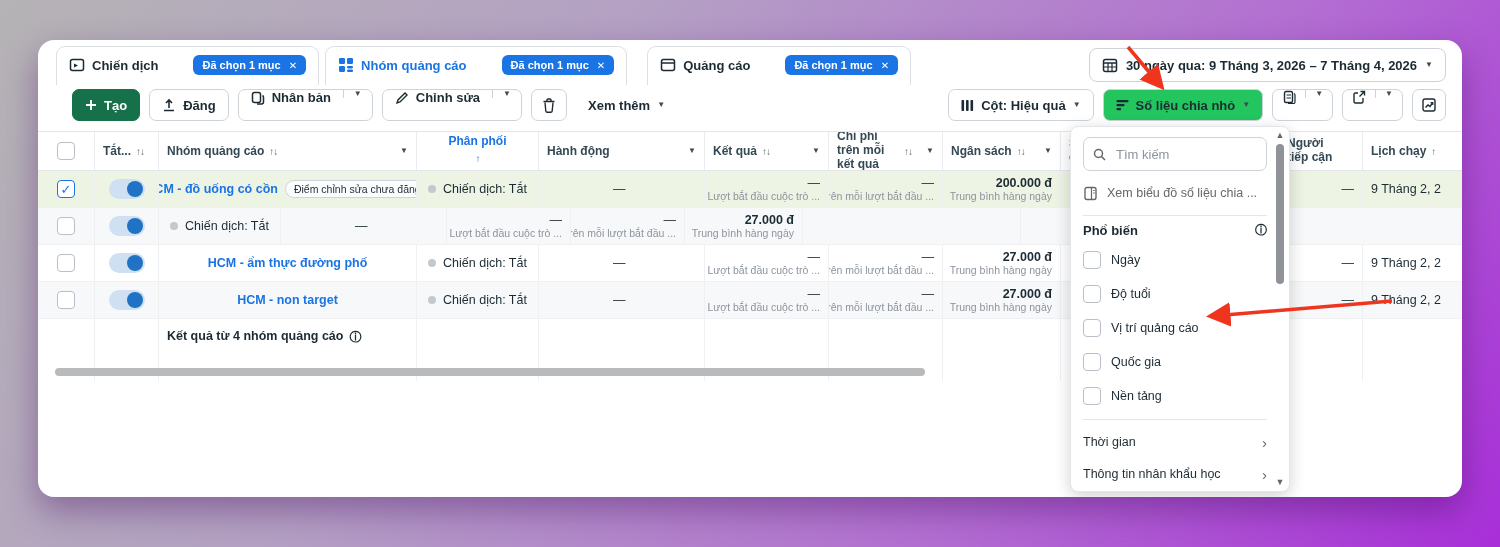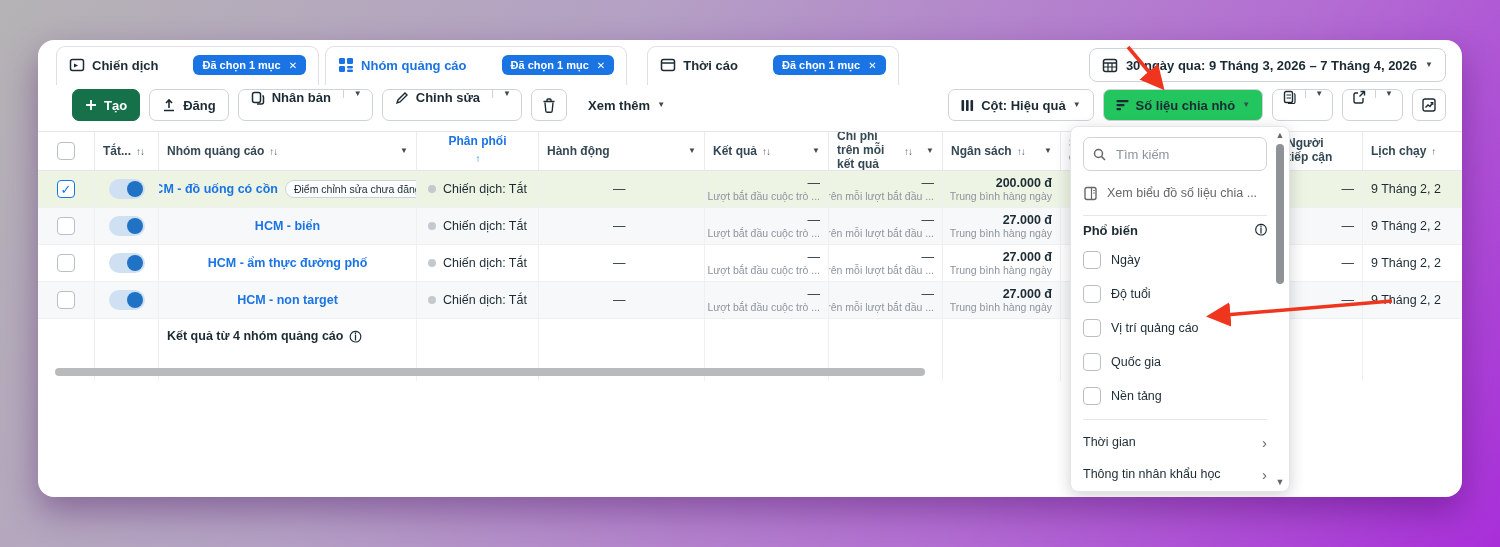--- a/index.html
+++ b/index.html
@@ -135,21 +135,21 @@
           <span class="x">✕</span>
         </span>
       </div>
       <div class="tab" style="margin-left:14px;">
         <span class="ic">
           <svg class="mini" width="16" height="16" viewBox="0 0 16 16">
               <rect x="1.5" y="2.5" width="13" height="11" rx="2" fill="none" stroke="#1c2b33" stroke-width="1.5"></rect>
               <line x1="1.5" y1="6" x2="14.5" y2="6" stroke="#1c2b33" stroke-width="1.5"></line>
             </svg>
         </span>
-        <span class="tlabel">Thời cáo</span>
+        <span class="tlabel">Quảng cáo</span>
         <span class="badge">
           <span>Đã chọn 1 mục</span>
           <span class="x">✕</span>
         </span>
       </div>
       <button class="datebtn">
         <span class="ic">
           <svg class="mini" width="16" height="16" viewBox="0 0 16 16">
               <rect x="1.5" y="2.5" width="13" height="12" rx="2" fill="none" stroke="#1c2b33" stroke-width="1.5"></rect>
               <line x1="1.5" y1="6" x2="14.5" y2="6" stroke="#1c2b33" stroke-width="1.5"></line>
@@ -373,23 +373,20 @@
     </div>
 
     <div class="row alt">
       <div class="cell c-check" style="justify-content:center;">
           <span class="cb"></span>
         </div>
       <div class="cell c-toggle" style="justify-content:center;">
           <span class="toggle">
             <span class="knob"></span>
           </span>
-        </div>
-      <div class="cell c-name namewrap">
-          <span class="link">HCM - biển</span>
         </div>
       <div class="cell c-del delwrap">
           <span class="dot"></span>
           <span class="val">Chiến dịch: Tắt</span>
         </div>
       <div class="cell c-act">
           <span class="val" style="padding-left:66px;">—</span>
         </div>
       <div class="cell c-res num">
           <span class="val">—</span>

